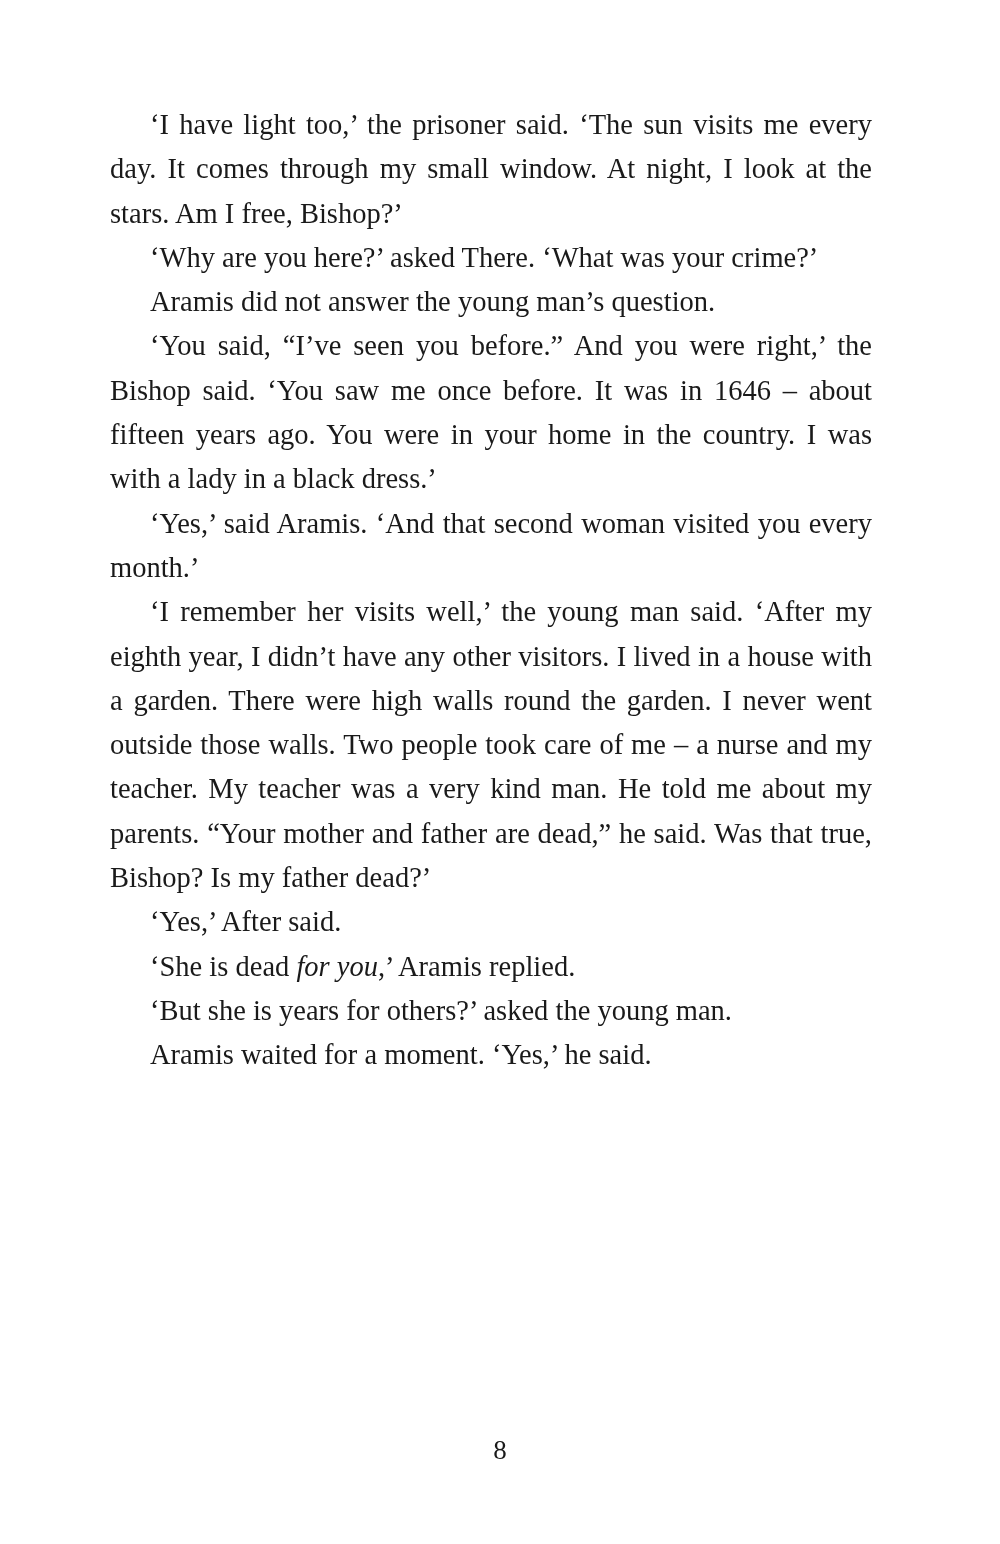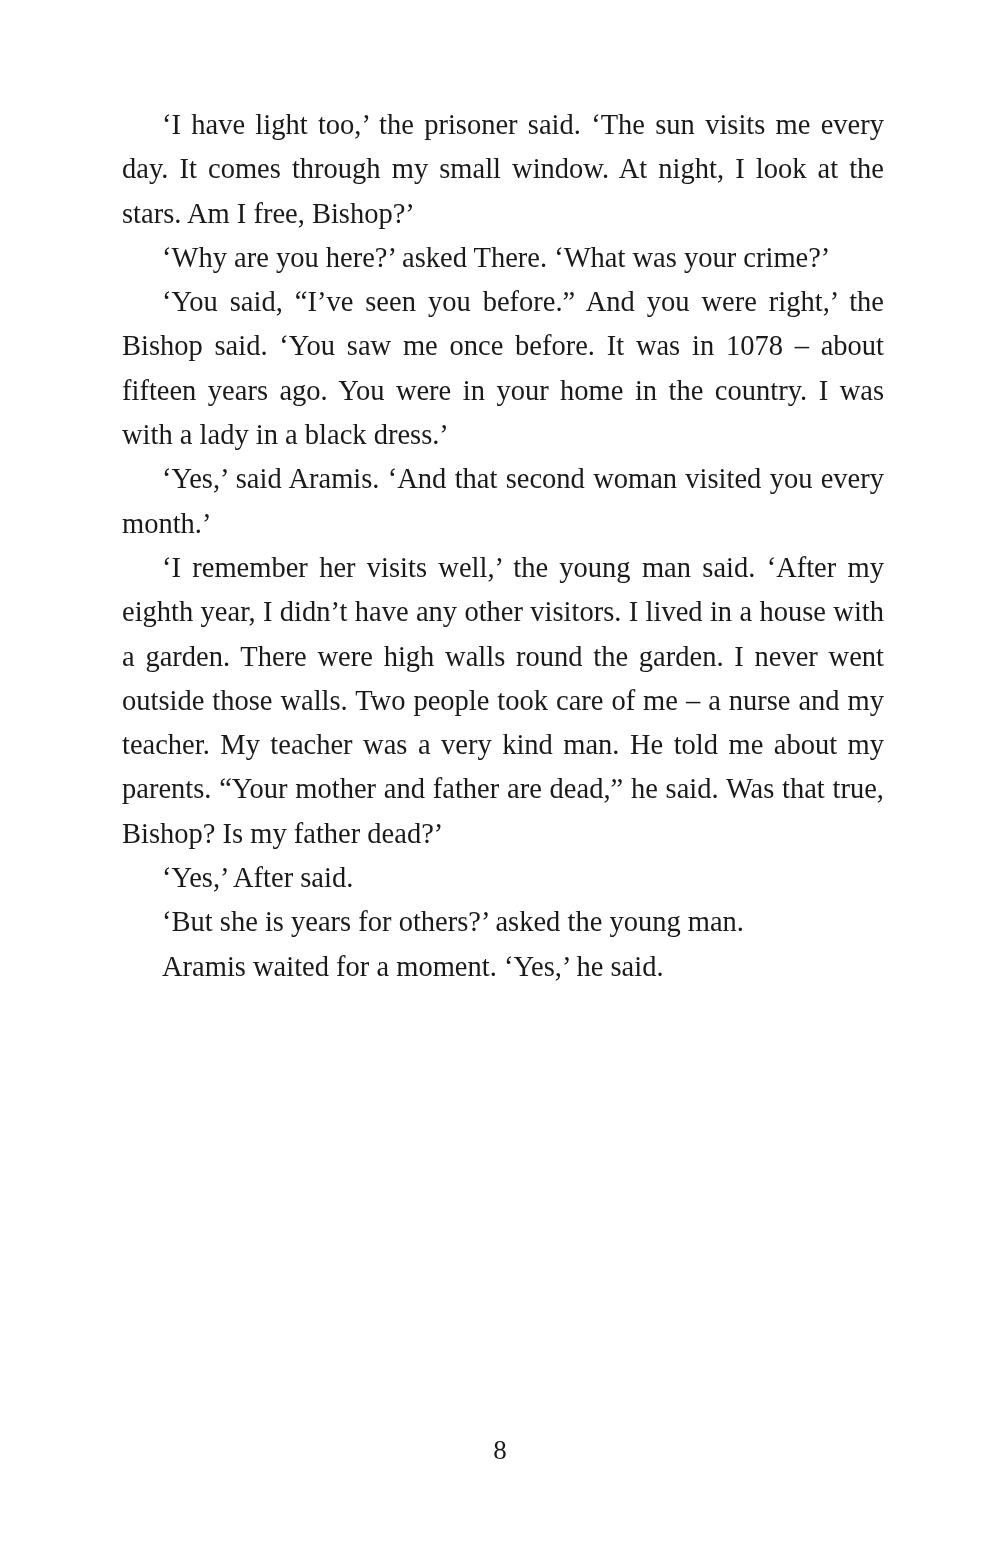--- a/index.html
+++ b/index.html
@@ -10,21 +10,21 @@
   .page {
     position: relative;
     width: 1000px;
     height: 1544px;
     background: #ffffff;
     box-sizing: border-box;
     overflow: hidden;
   }
   .text-block {
     position: absolute;
-    left: 122px;
+    left: 110px;
     top: 103px;
     width: 762px;
     font-family: "Liberation Serif", "DejaVu Serif", serif;
     font-size: 28.5px;
     line-height: 44.3px;
     color: #1a1a1a;
     text-align: justify;
     text-justify: inter-word;
     -webkit-hyphens: none;
     hyphens: none;
@@ -48,23 +48,25 @@
   }
 </style>
 </head>
 <body>
 
 <div class="page">
 
   <div class="text-block">
     <p>‘I have light too,’ the prisoner said. ‘The sun visits me every day. It comes through my small window. At night, I look at the stars. Am I free, Bishop?’</p>
     <p>‘Why are you here?’ asked There. ‘What was your crime?’</p>
-    <p>‘You said, “I’ve seen you before.” And you were right,’ the Bishop said. ‘You saw me once before. It was in 1078 – about fifteen years ago. You were in your home in the country. I was with a lady in a black dress.’</p>
+    <p>Aramis did not answer the young man’s question.</p>
+    <p>‘You said, “I’ve seen you before.” And you were right,’ the Bishop said. ‘You saw me once before. It was in 1646 – about fifteen years ago. You were in your home in the country. I was with a lady in a black dress.’</p>
     <p>‘Yes,’ said Aramis. ‘And that second woman visited you every month.’</p>
     <p>‘I remember her visits well,’ the young man said. ‘After my eighth year, I didn’t have any other visitors. I lived in a house with a garden. There were high walls round the garden. I never went outside those walls. Two people took care of me – a nurse and my teacher. My teacher was a very kind man. He told me about my parents. “Your mother and father are dead,” he said. Was that true, Bishop? Is my father dead?’</p>
     <p>‘Yes,’ After said.</p>
+    <p id="para-italic">‘She is dead <em>for you</em>,’ Aramis replied.</p>
     <p>‘But she is years for others?’ asked the young man.</p>
     <p>Aramis waited for a moment. ‘Yes,’ he said.</p>
   </div>
 
   <div class="page-number">8</div>
 
 </div>
 
 </body></html>

